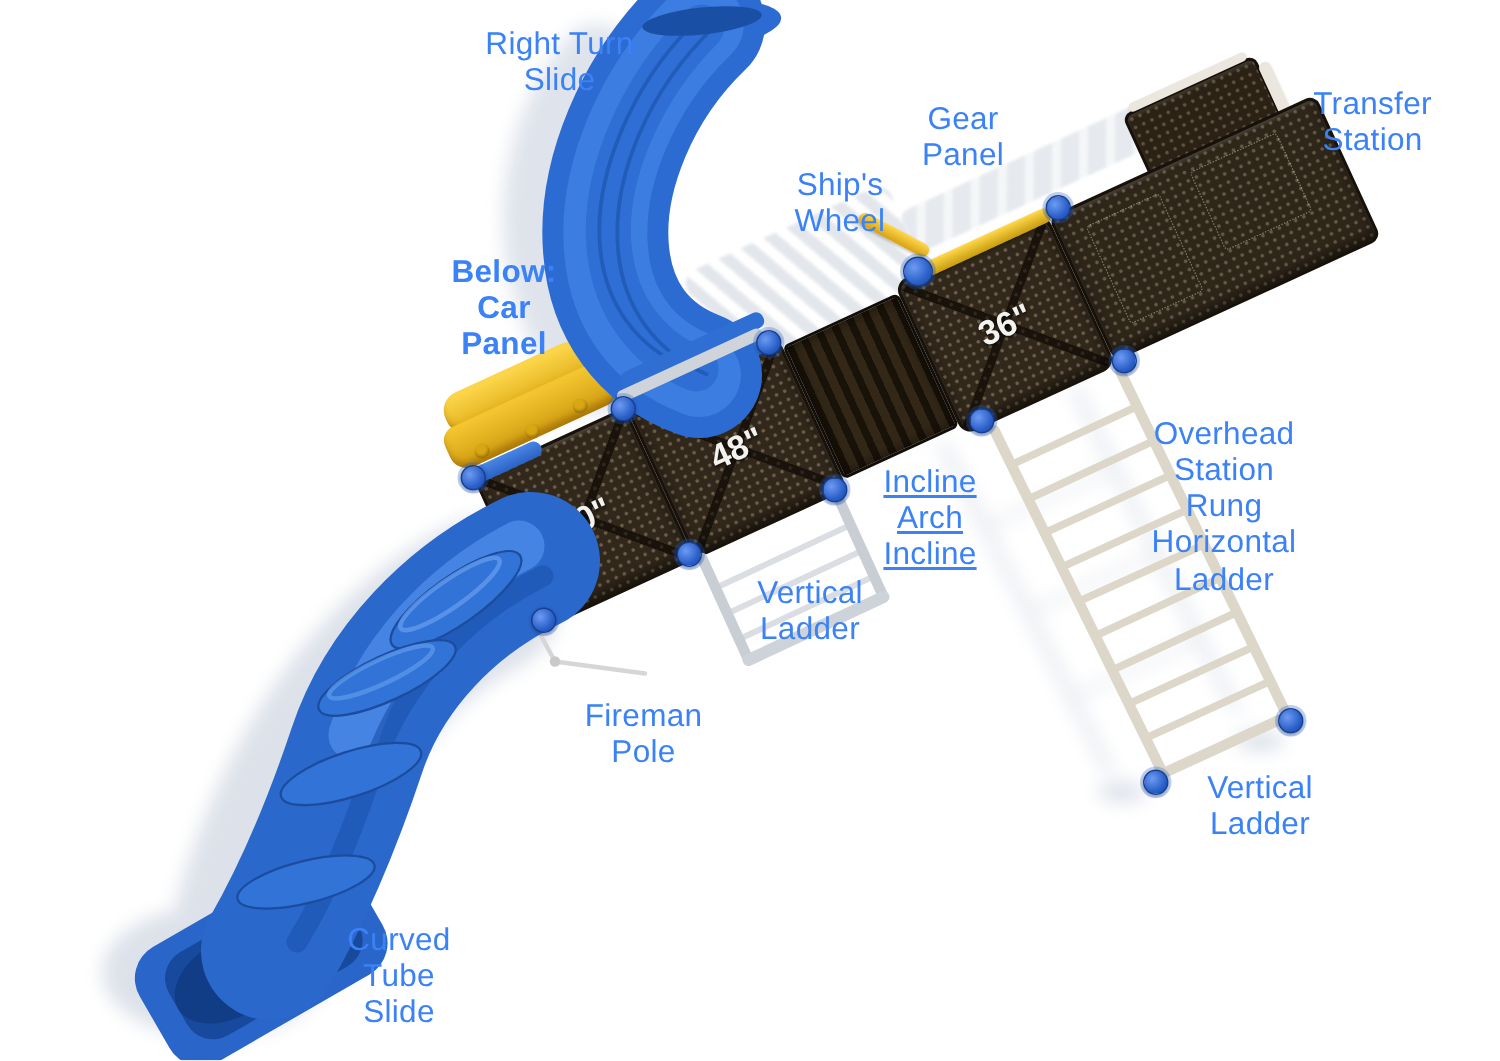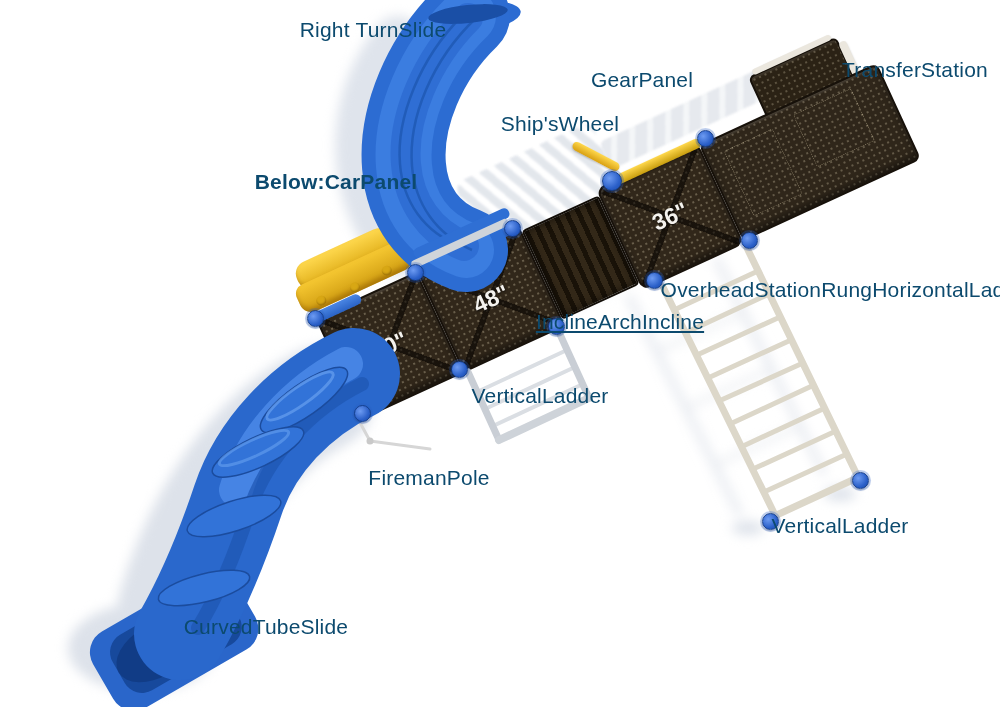--- a/index.html
+++ b/index.html
@@ -1,21 +1,21 @@
 <!DOCTYPE html>
 <html><head>
 <meta charset="utf-8">
 <style>
   html,body{margin:0;padding:0;background:#ffffff;}
   .stage{position:relative;width:1000px;height:707px;background:#ffffff;overflow:hidden;
          font-family:"Liberation Sans",sans-serif;}
   svg{position:absolute;left:0;top:0;}
   
-  .label{position:absolute;transform:translateX(-50%);display:flex;flex-direction:row;
-         align-items:center;text-align:center;color:#0c4a6e;font-size:21px;line-height:1.15;
+  .label{position:absolute;transform:translateX(-50%);display:flex;flex-direction:column;
+         align-items:center;text-align:center;color:#3b82f6;font-size:21px;line-height:1.15;
          white-space:nowrap;z-index:10;letter-spacing:.2px;}
   
   #structure-row{position:absolute;left:315px;top:318px;width:620px;height:112px;
                  transform:rotate(-24.7deg);transform-origin:0 0;z-index:3;}
   .deck,.bridge,.platform,.transfer{position:absolute;box-sizing:border-box;}
   .deck{width:112px;height:112px;top:0;background-color:#31271a;border:2px solid #18120b;
         border-radius:9px;
         background-image:
           linear-gradient(45deg,transparent 48.2%,rgba(8,5,2,.6) 48.2%,rgba(8,5,2,.6) 51.8%,transparent 51.8%),
           linear-gradient(-45deg,transparent 48.2%,rgba(8,5,2,.6) 48.2%,rgba(8,5,2,.6) 51.8%,transparent 51.8%),
@@ -217,21 +217,21 @@
     <span>Incline</span>
   </div>
   <div class="label" style="left:540px;top:384px;">
     <span>Vertical</span>
     <span>Ladder</span>
   </div>
   <div class="label" style="left:429px;top:446px;margin-top:20px;">
     <span>Fireman</span>
     <span>Pole</span>
   </div>
-  <div class="label" style="left:848px;top:278px;">
+  <div class="label" style="left:816px;top:278px;">
     <span>Overhead</span>
     <span>Station</span>
     <span>Rung</span>
     <span>Horizontal</span>
     <span>Ladder</span>
   </div>
   <div class="label" style="left:840px;top:514px;">
     <span>Vertical</span>
     <span>Ladder</span>
   </div>

